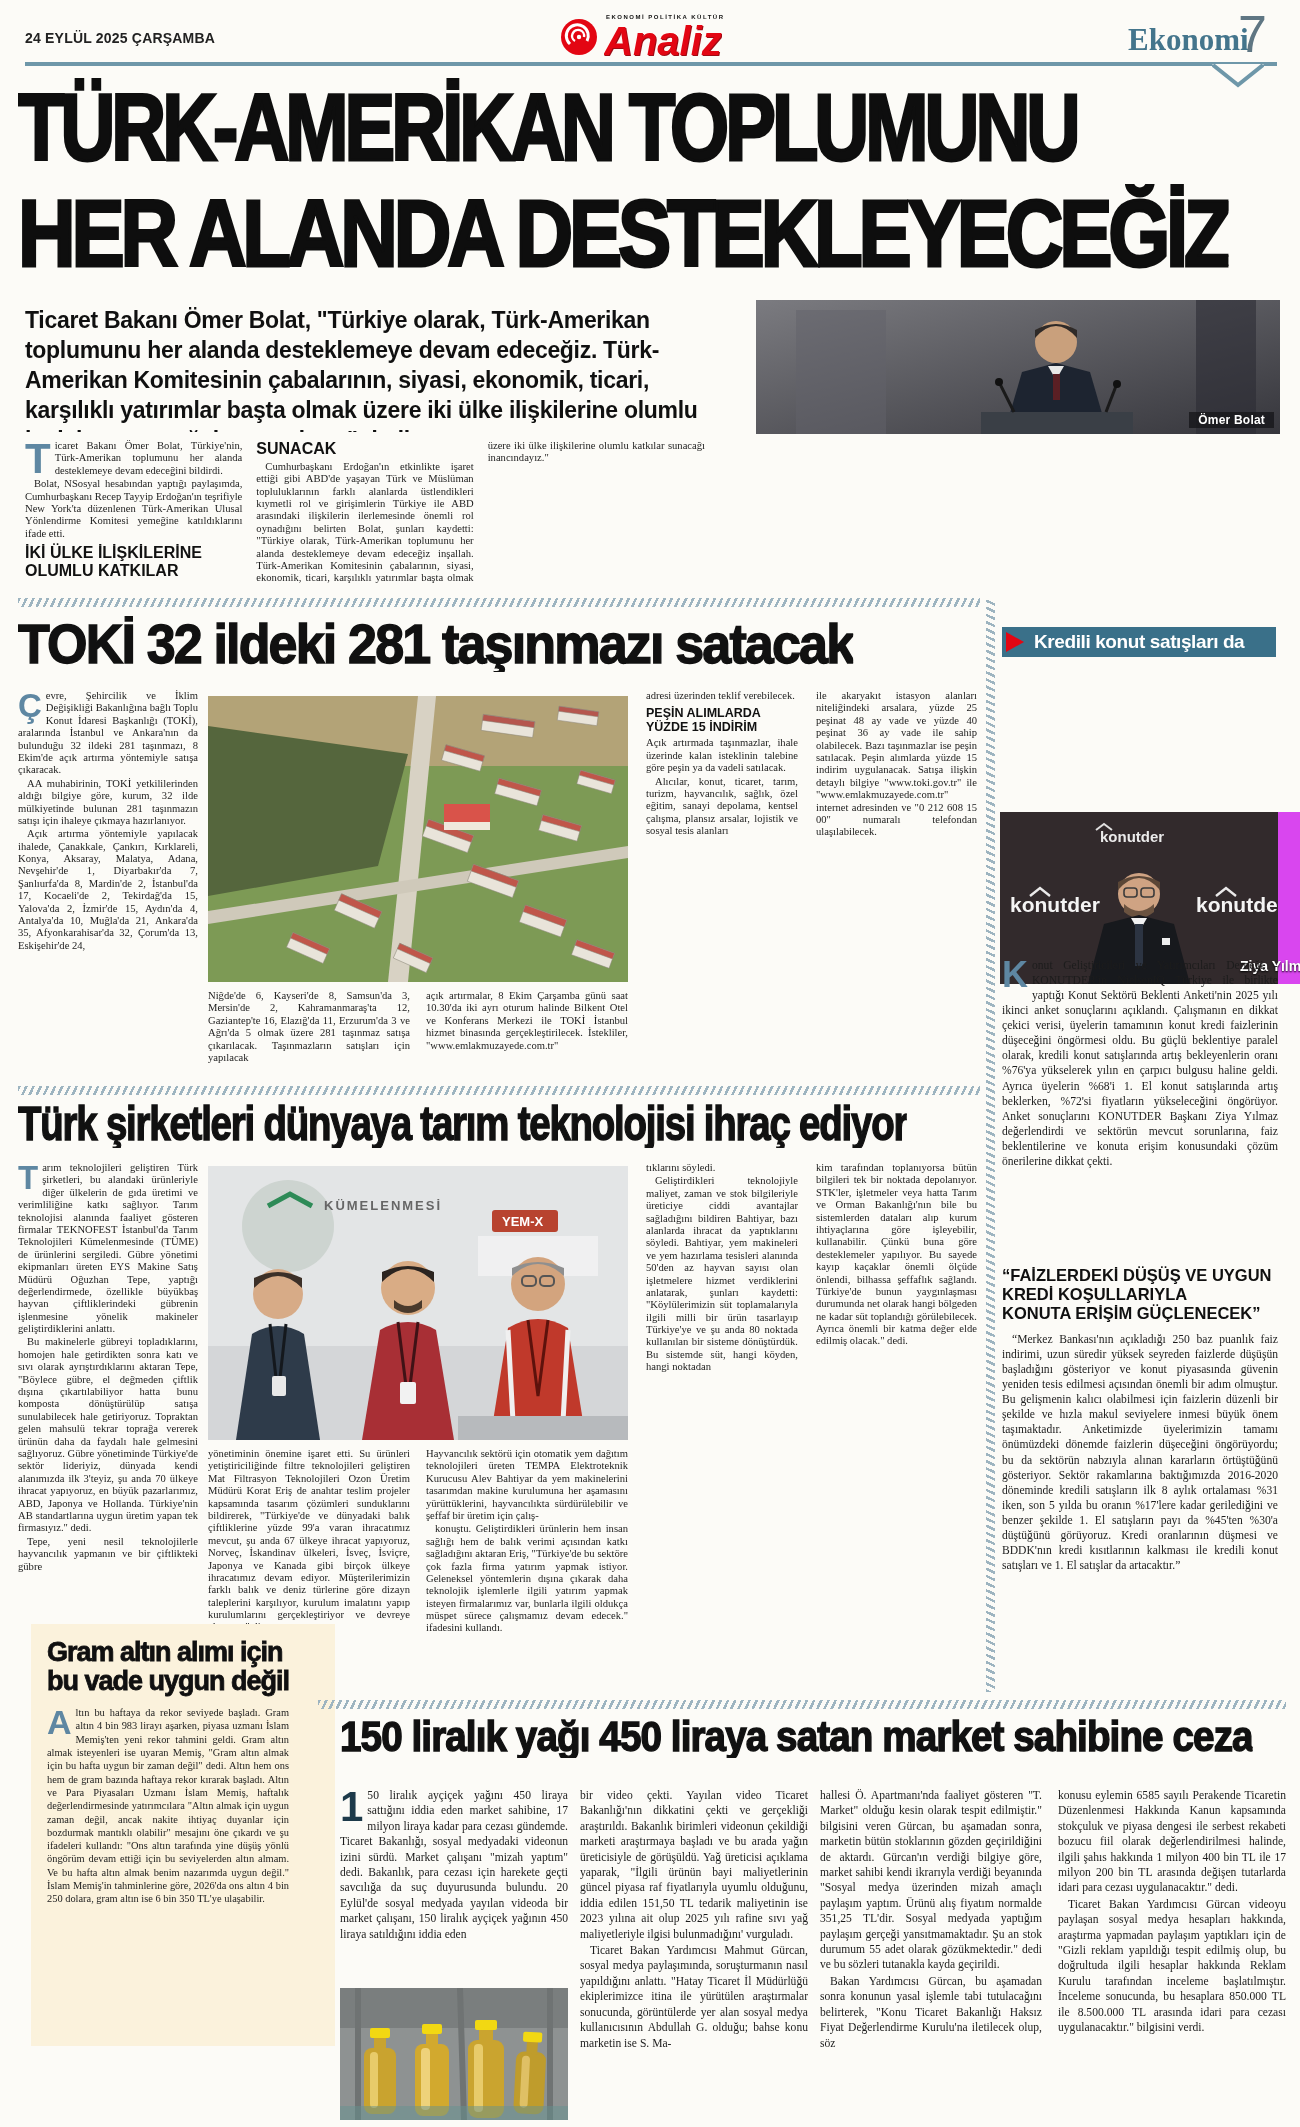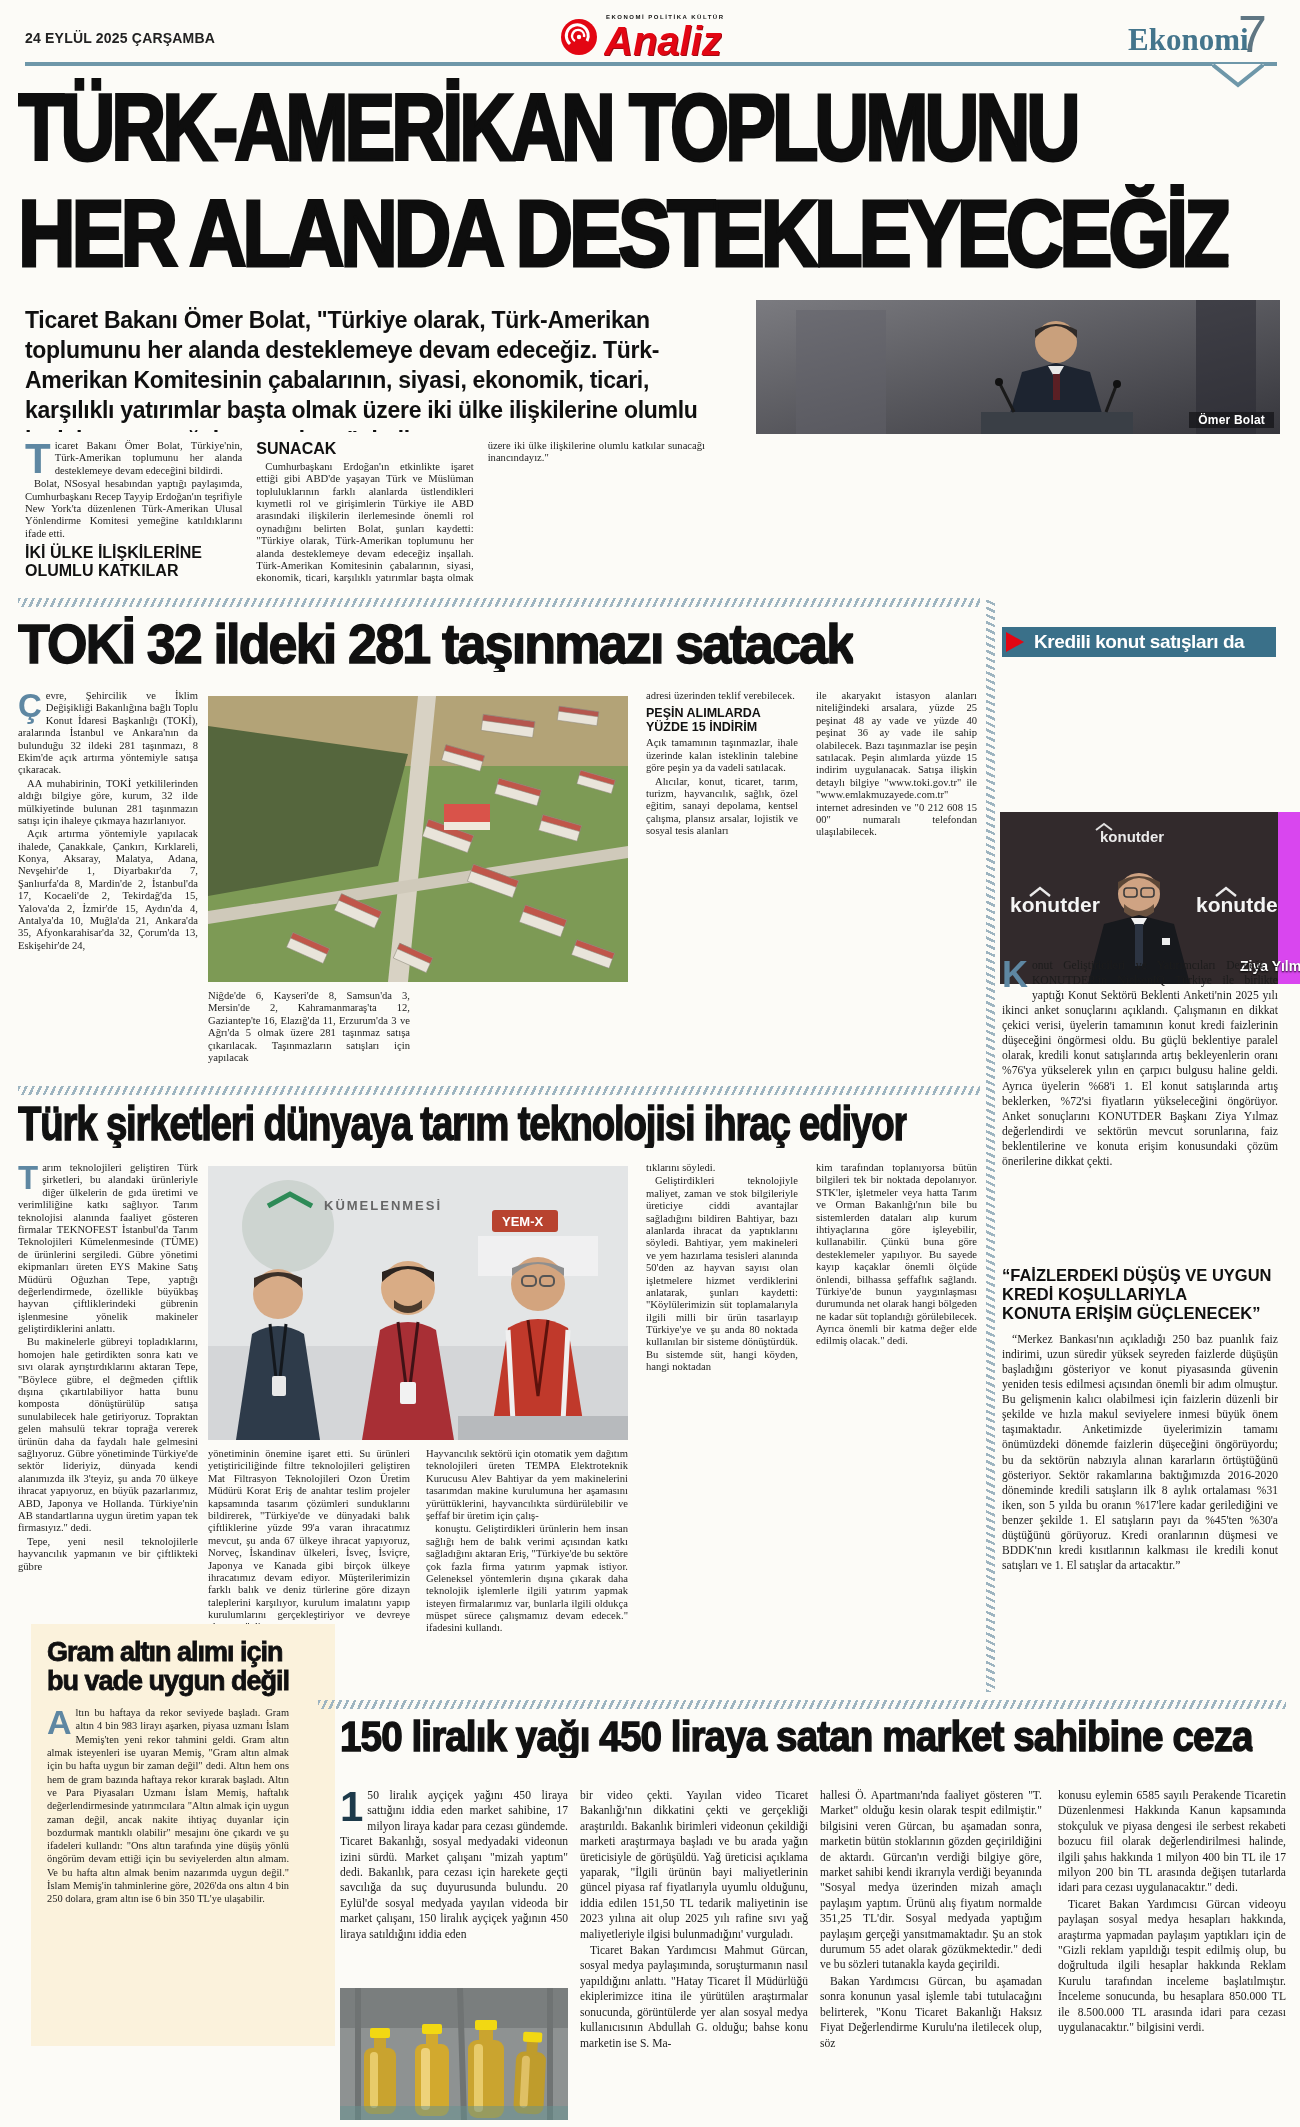--- a/index.html
+++ b/index.html
@@ -201,26 +201,27 @@
             <rect x="-20" y="-7" width="40" height="14"></rect>
             <rect x="-20" y="-7" width="40" height="5" fill="#b5564e"></rect>
           </g>
       </g>
       <rect x="236" y="108" width="46" height="26" fill="#d9534a"></rect>
       <rect x="236" y="126" width="46" height="8" fill="#efe9dd"></rect>
     </svg>
   </div>
 
   <div class="abs bt" style="left:208px;top:990px;width:202px;height:90px;">Niğde'de 6, Kayseri'de 8, Samsun'da 3, Mersin'de 2, Kahramanmaraş'ta 12, Gaziantep'te 16, Elazığ'da 11, Erzurum'da 3 ve Ağrı'da 5 olmak üzere 281 taşınmaz satışa çıkarılacak. Taşınmazların satışları için yapılacak</div>
+  <div class="abs bt" style="left:426px;top:990px;width:202px;height:90px;">açık artırmalar, 8 Ekim Çarşamba günü saat 10.30'da iki ayrı oturum halinde Bilkent Otel ve Konferans Merkezi ile TOKİ İstanbul hizmet binasında gerçekleştirilecek. İstekliler, "www.emlakmuzayede.com.tr"</div>
 
   <div class="abs bt" style="left:646px;top:690px;width:152px;height:392px;">
     <p>adresi üzerinden teklif verebilecek.</p>
     <div class="subhd" style="font-size:12.5px;"><span>PEŞİN ALIMLARDA</span><br>
     <span>YÜZDE 15 İNDİRİM</span></div>
-    <p>Açık tamamının taşınmazlar, ihale üzerinde kalan isteklinin talebine göre peşin ya da vadeli satılacak.</p>
+    <p>Açık artırmada taşınmazlar, ihale üzerinde kalan isteklinin talebine göre peşin ya da vadeli satılacak.</p>
     <p>Alıcılar, konut, ticaret, tarım, turizm, hayvancılık, sağlık, özel eğitim, sanayi depolama, kentsel çalışma, plansız arsalar, lojistik ve sosyal tesis alanları</p>
   </div>
   <div class="abs bt" style="left:816px;top:690px;width:161px;height:392px;">ile akaryakıt istasyon alanları niteliğindeki arsalara, yüzde 25 peşinat 48 ay vade ve yüzde 40 peşinat 36 ay vade ile sahip olabilecek. Bazı taşınmazlar ise peşin satılacak. Peşin alımlarda yüzde 15 indirim uygulanacak. Satışa ilişkin detaylı bilgiye "www.toki.gov.tr" ile "www.emlakmuzayede.com.tr" internet adresinden ve "0 212 608 15 00" numaralı telefondan ulaşılabilecek.</div>
 
   <div class="abs hatch-h" style="left:18px;top:1086px;width:962px;height:9px;"></div>
 
   <div class="abs kicker" style="left:1002px;top:627px;width:242px;height:30px;">
     <span class="kicker-arrow"></span>
     <span>Kredili konut satışları da artacak</span>
   </div>

